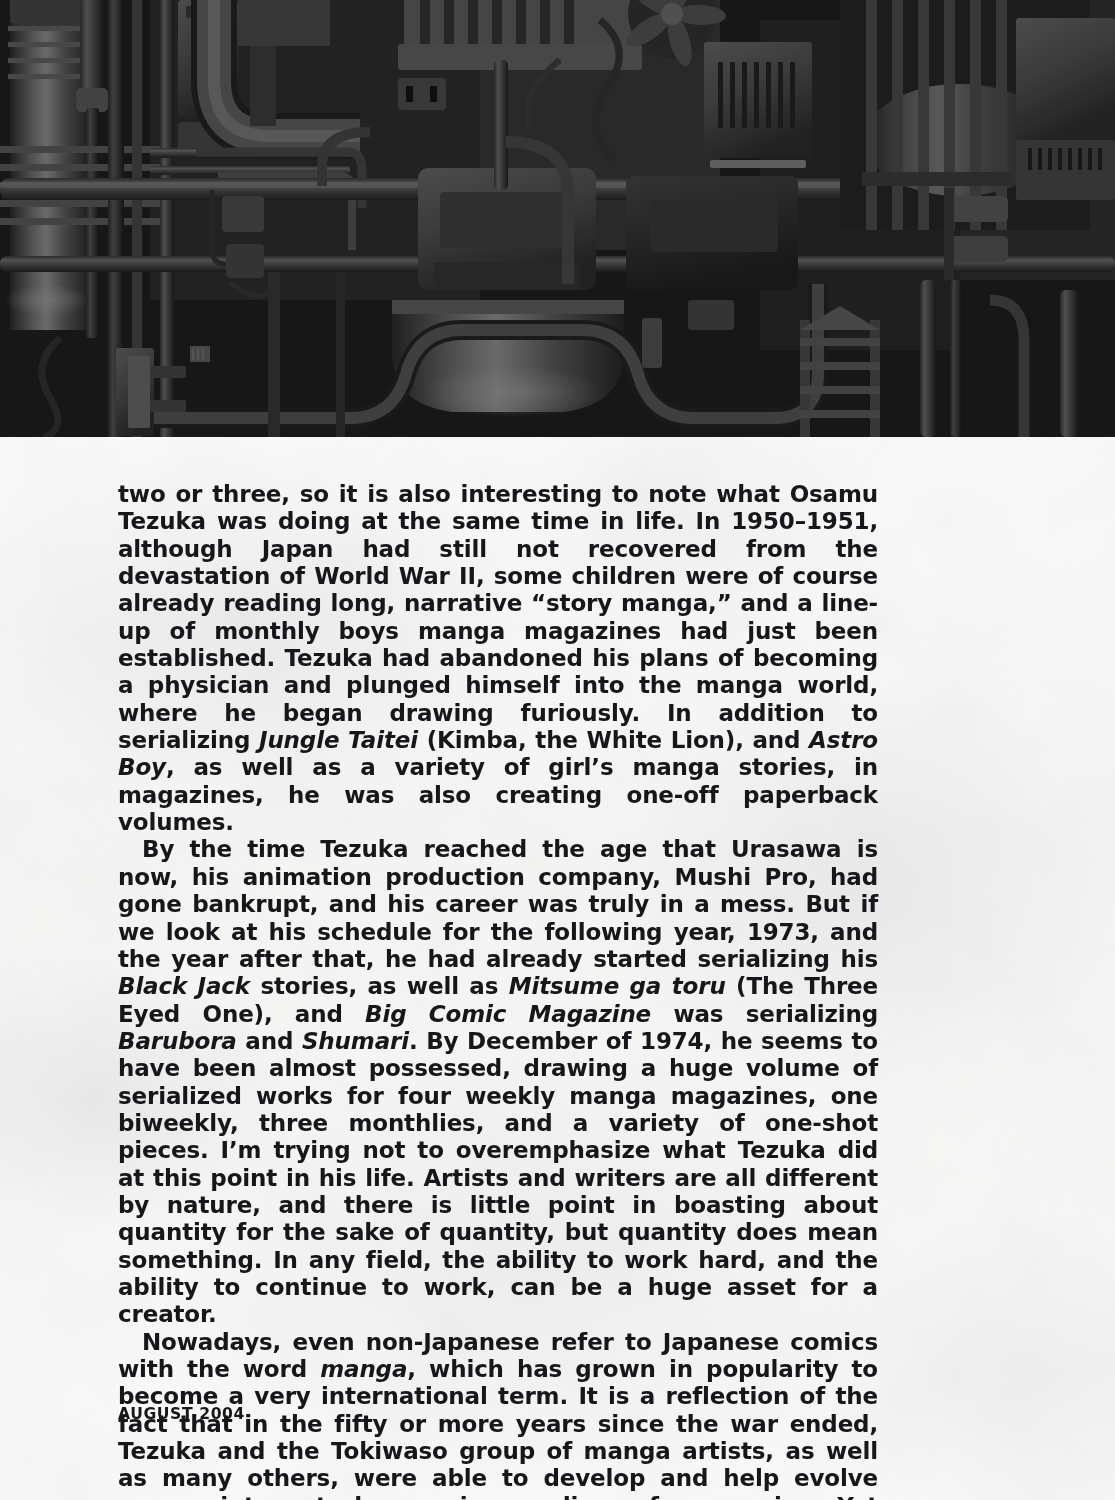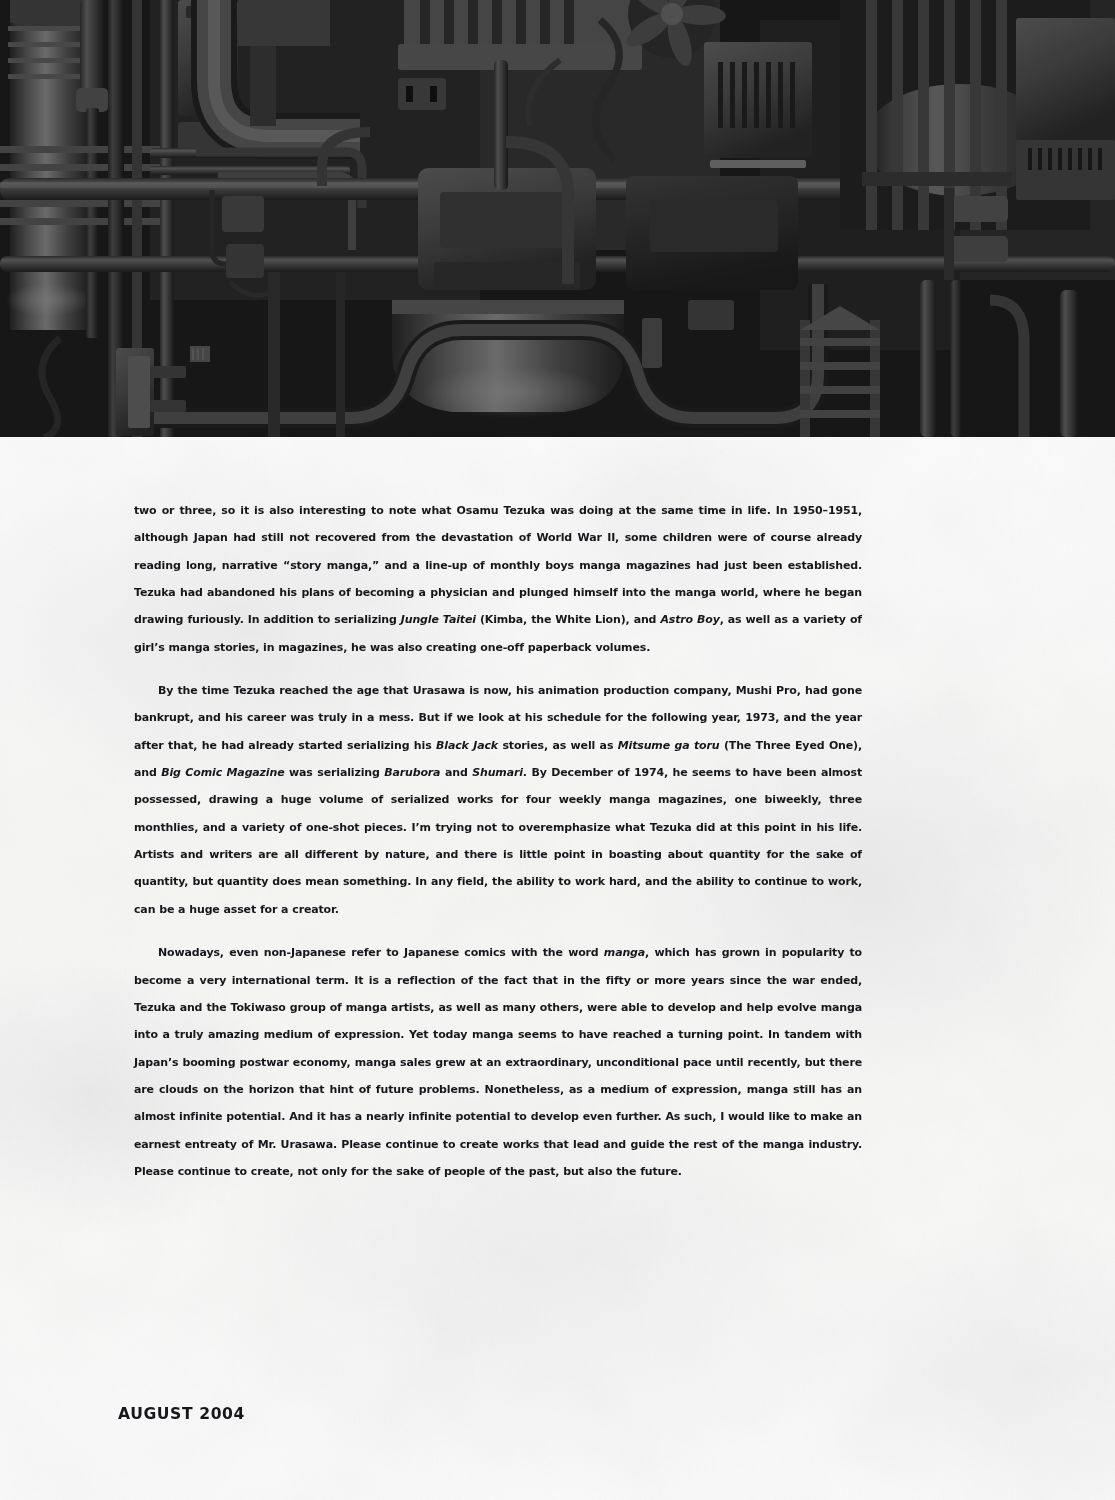--- a/index.html
+++ b/index.html
@@ -59,25 +59,25 @@
   .grain svg { width: 100%; height: 100%; display: block; }
 
   .textcol {
     position: absolute;
     left: 118px;
     top: 44px;
     width: 760px;
   }
 
   p.body {
-    margin: 16px;
+    margin: 0;
     color: #15171a;
     font-family: "DejaVu Sans", "Liberation Sans", sans-serif;
     font-weight: bold;
-    font-size: 11px;
+    font-size: 23px;
     line-height: 27.35px;
     text-align: justify;
     text-justify: inter-word;
     letter-spacing: -0.15px;
     word-spacing: 0.2px;
     -webkit-font-smoothing: none;
   }
   p.body + p.body { text-indent: 24px; }
   p.body i, p.body em {
     font-style: italic;

